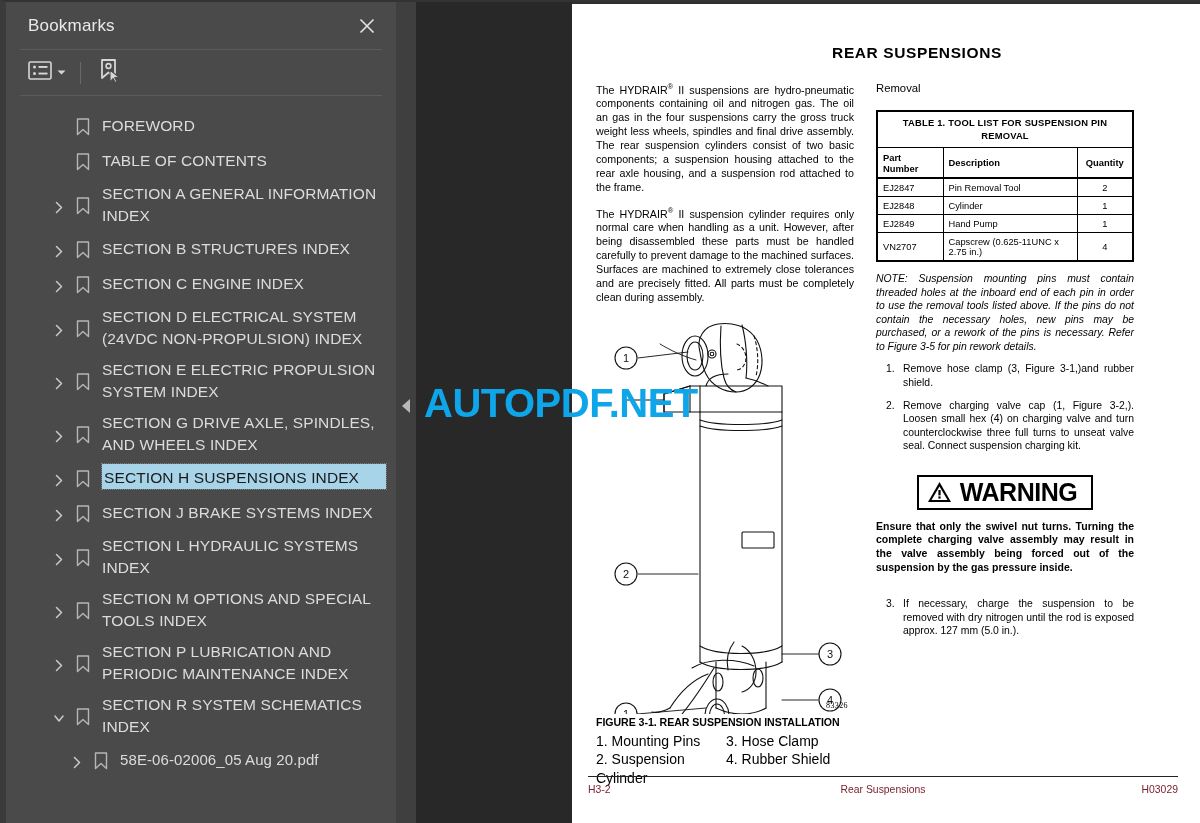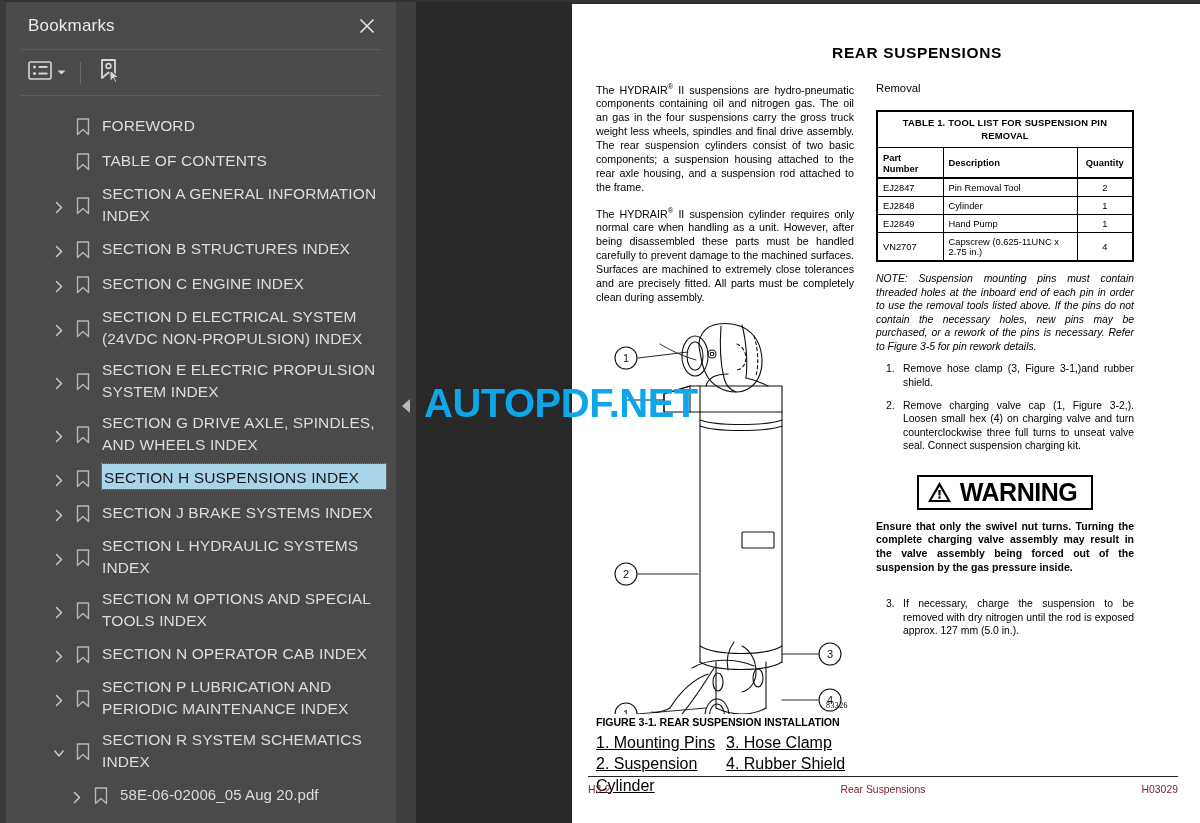--- a/index.html
+++ b/index.html
@@ -278,21 +278,21 @@
     letter-spacing: .4px;
     font-family: "Liberation Serif", serif;
   }
   .fig-caption {
     font-size: 10.6px;
     font-weight: bold;
     margin-top: 2px;
     margin-bottom: 4px;
     letter-spacing: -.05px;
   }
-  .fig-legend { display: flex; font-size: 16px; line-height: 1.34; text-decoration: underline; }
+  .fig-legend { display: flex; font-size: 14px; line-height: 1.34; }
   .fig-legend .lg-col { flex: 0 0 130px; }
 
   
   .page-footer {
     position: absolute;
     left: 16px; right: 22px; bottom: 28px;
     border-top: 1.5px solid #222;
     padding-top: 7px;
     display: flex;
     align-items: center;
@@ -509,33 +509,20 @@
             <svg width="10" height="13" viewBox="0 0 10 13">
               <path d="M2.5 1.5 L7.5 6.5 L2.5 11.5" stroke="#c9c9c9" stroke-width="1.5" fill="none" stroke-linecap="round" stroke-linejoin="round"></path>
             </svg>
           </span>
           <span class="bm-bmicon">
             <svg width="14" height="18" viewBox="0 0 14 18">
               <path d="M1.5 1 L12.5 1 L12.5 16.5 L7 11.5 L1.5 16.5 Z" stroke="#b6b6b6" stroke-width="1.4" fill="none" stroke-linejoin="round"></path>
             </svg>
           </span>
           <span class="bm-label">SECTION M OPTIONS AND SPECIAL TOOLS INDEX</span>
-        </div>
-        <div class="bm-row">
-          <span class="bm-twisty">
-            <svg width="10" height="13" viewBox="0 0 10 13">
-              <path d="M2.5 1.5 L7.5 6.5 L2.5 11.5" stroke="#c9c9c9" stroke-width="1.5" fill="none" stroke-linecap="round" stroke-linejoin="round"></path>
-            </svg>
-          </span>
-          <span class="bm-bmicon">
-            <svg width="14" height="18" viewBox="0 0 14 18">
-              <path d="M1.5 1 L12.5 1 L12.5 16.5 L7 11.5 L1.5 16.5 Z" stroke="#b6b6b6" stroke-width="1.4" fill="none" stroke-linejoin="round"></path>
-            </svg>
-          </span>
-          <span class="bm-label">SECTION N OPERATOR CAB INDEX</span>
         </div>
         <div class="bm-row">
           <span class="bm-twisty">
             <svg width="10" height="13" viewBox="0 0 10 13">
               <path d="M2.5 1.5 L7.5 6.5 L2.5 11.5" stroke="#c9c9c9" stroke-width="1.5" fill="none" stroke-linecap="round" stroke-linejoin="round"></path>
             </svg>
           </span>
           <span class="bm-bmicon">
             <svg width="14" height="18" viewBox="0 0 14 18">
               <path d="M1.5 1 L12.5 1 L12.5 16.5 L7 11.5 L1.5 16.5 Z" stroke="#b6b6b6" stroke-width="1.4" fill="none" stroke-linejoin="round"></path>

